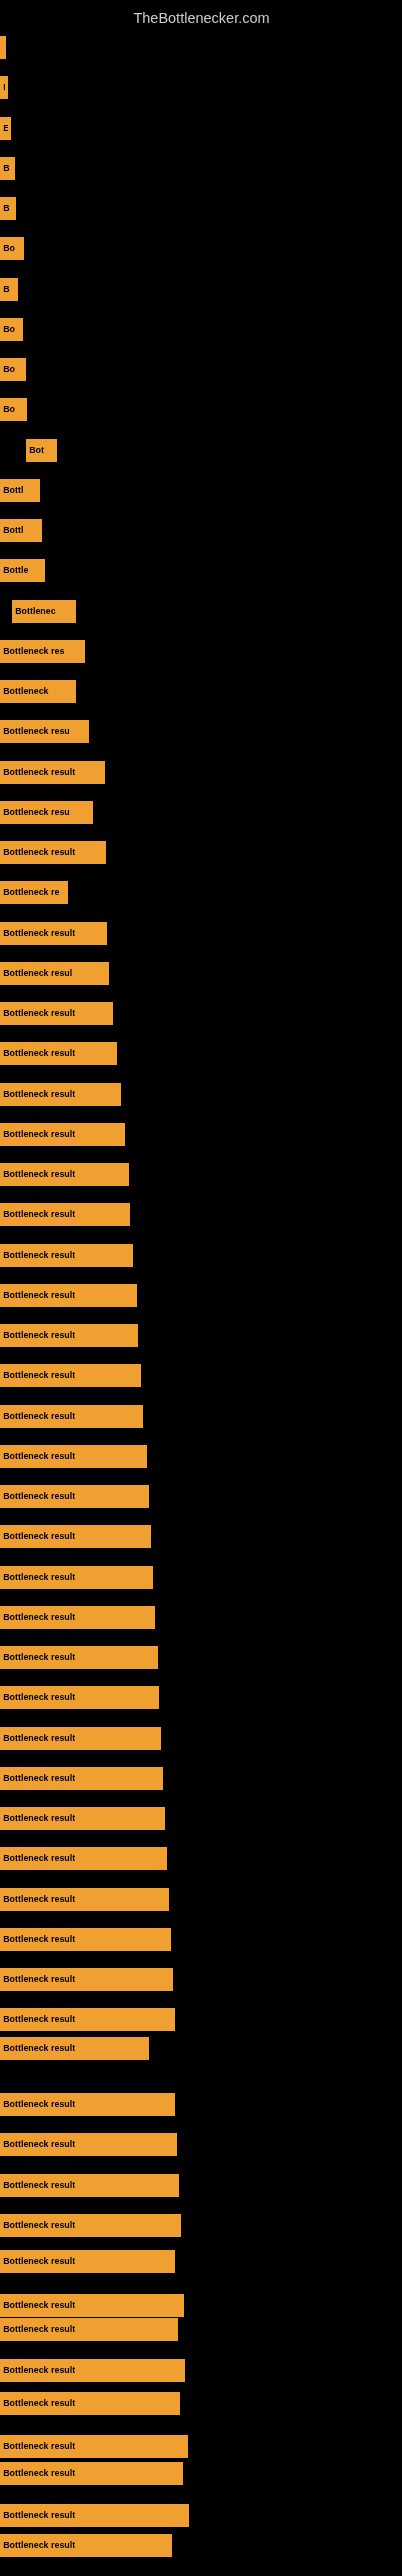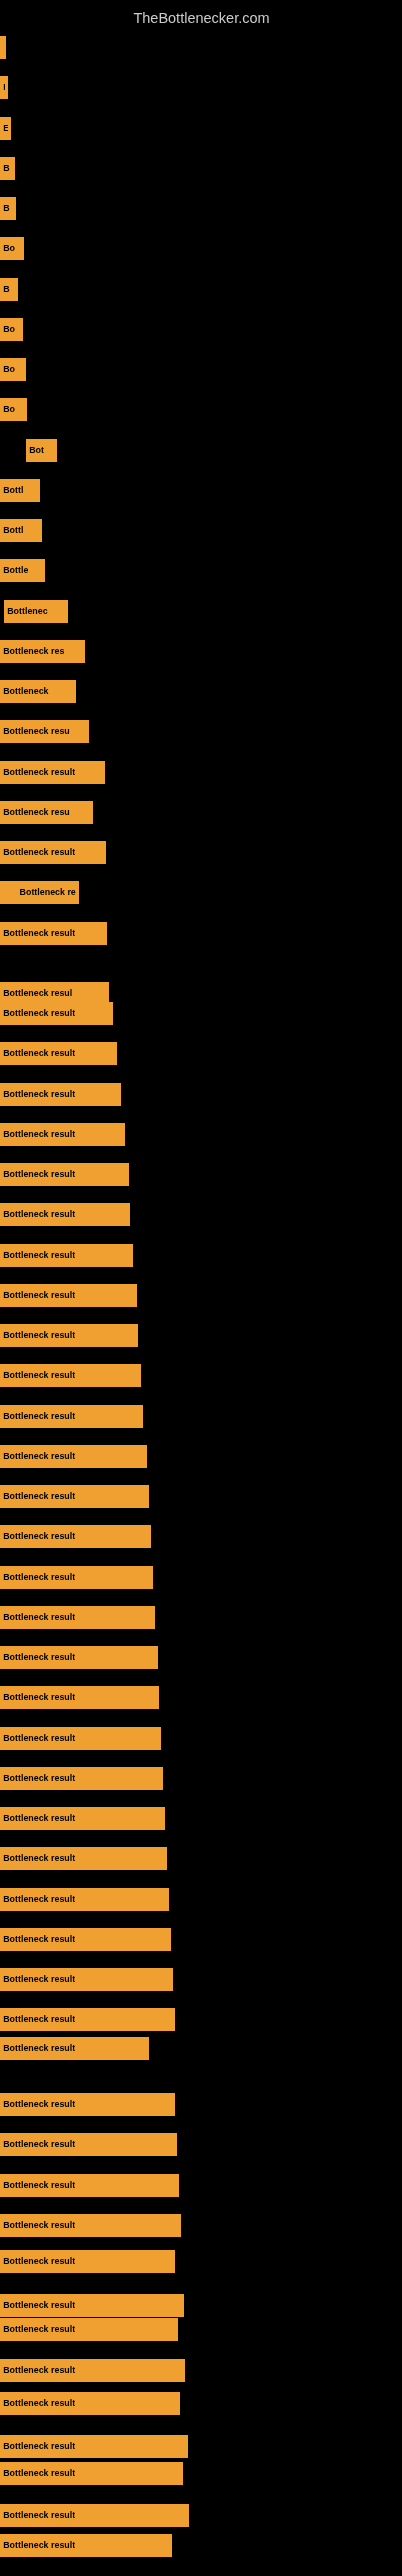--- a/index.html
+++ b/index.html
@@ -120,21 +120,21 @@
     <div class="bar-container" style="top: 519px; left: 0px;">
       <div class="bar" style="width: 42px;">
         <span class="bar-label">Bottl</span>
       </div>
     </div>
     <div class="bar-container" style="top: 559px; left: 0px; justify-content: center;">
       <div class="bar" style="width: 45px;">
         <span class="bar-label">Bottle</span>
       </div>
     </div>
-    <div class="bar-container" style="top: 600px; left: 4px;">
+    <div class="bar-container" style="top: 600px; left: 12px;">
       <div class="bar" style="width: 64px;">
         <span class="bar-label">Bottlenec</span>
       </div>
     </div>
     <div class="bar-container" style="top: 640px; left: 0px;">
       <div class="bar" style="width: 85px;">
         <span class="bar-label">Bottleneck res</span>
       </div>
     </div>
     <div class="bar-container" style="top: 680px; left: 0px;">
@@ -156,30 +156,30 @@
       <div class="bar" style="width: 93px;">
         <span class="bar-label">Bottleneck resu</span>
       </div>
     </div>
     <div class="bar-container" style="top: 841px; left: 0px;">
       <div class="bar" style="width: 106px;">
         <span class="bar-label">Bottleneck result</span>
       </div>
     </div>
     <div class="bar-container" style="top: 881px; left: 0px;">
-      <div class="bar" style="width: 79px; justify-content: flex-end;">
+      <div class="bar" style="width: 68px;">
         <span class="bar-label">Bottleneck re</span>
       </div>
     </div>
     <div class="bar-container" style="top: 922px; left: 0px;">
       <div class="bar" style="width: 107px;">
         <span class="bar-label">Bottleneck result</span>
       </div>
     </div>
-    <div class="bar-container" style="top: 962px; left: 0px; margin-top: 20px;">
+    <div class="bar-container" style="top: 962px; left: 0px;">
       <div class="bar" style="width: 109px;">
         <span class="bar-label">Bottleneck resul</span>
       </div>
     </div>
     <div class="bar-container" style="top: 1002px; left: 0px;">
       <div class="bar" style="width: 113px;">
         <span class="bar-label">Bottleneck result</span>
       </div>
     </div>
     <div class="bar-container" style="top: 1042px; left: 0px;">

